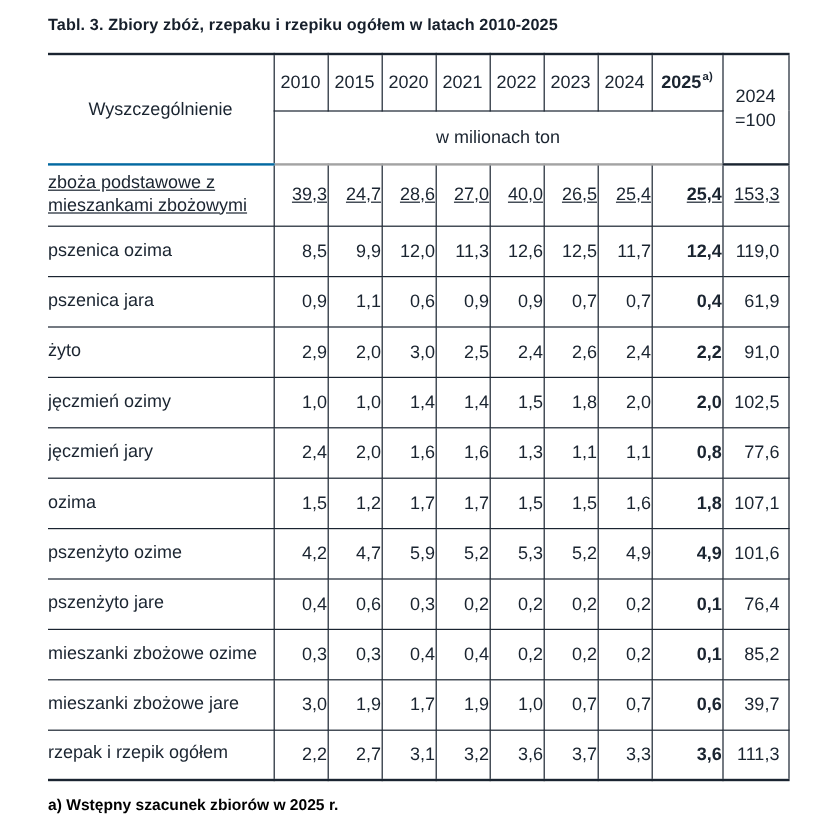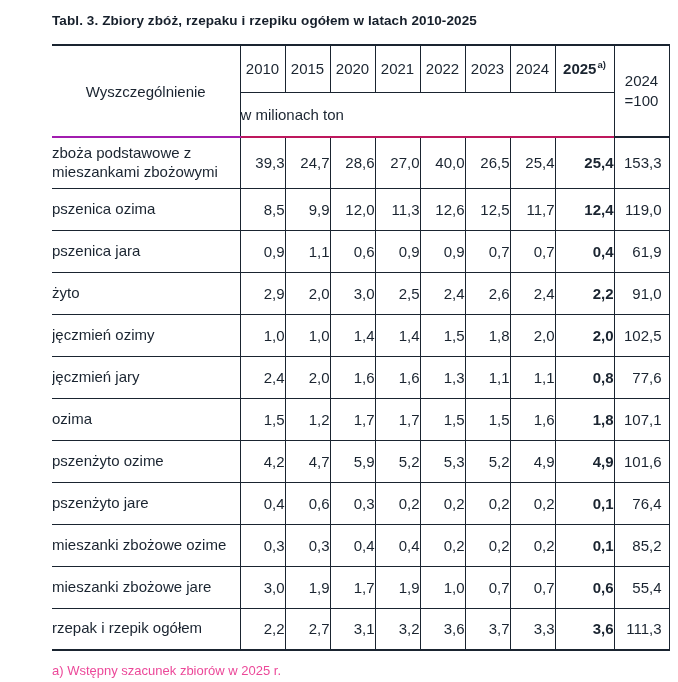--- a/index.html
+++ b/index.html
@@ -9,21 +9,21 @@
     width: 678px;
     height: 682px;
     font-family: "Liberation Sans", sans-serif;
     color: #1a2430;
     overflow: hidden;
   }
   .page {
     box-sizing: border-box;
     width: 678px;
     height: 682px;
-    padding: 13px 20px 0 52px;
+    padding: 13px 20px 0 40px;
   }
   .title {
     font-size: 13.5px;
     font-weight: bold;
     margin: 0;
     letter-spacing: 0.1px;
     color: #161f2b;
   }
   table.stat-table {
     border-collapse: collapse;
@@ -41,65 +41,66 @@
     padding: 0;
     vertical-align: middle;
     overflow: hidden;
     white-space: normal;
   }
   
   tr.years-row { height: 47px; }
   tr.unit-row  { height: 45px; }
   th.stub {
     text-align: center;
-    border-bottom: 2px solid #a21caf;
+    border-bottom: 2px solid #0369a1;
     font-size: 15px;
   }
   th.year-head { text-align: center; border-bottom: 1px solid #1a2430; margin-top: 16px; }
   th.year-head.bold { font-weight: bold; text-align: center; }
   th.year-head sup {
     font-size: 9.5px;
     font-weight: bold;
     vertical-align: super;
     line-height: 0;
     margin-left: 1px;
   }
   th.unit-cell {
-    text-align: left;
-    border-bottom: 2px solid #be185d;
+    text-align: center;
+    border-bottom: 2px solid #a3a3a3;
   }
   th.index-head {
     text-align: center;
     border-bottom: 2px solid #1a2430;
     border-right: 1px solid #1a2430;
     line-height: 1.35;
     font-size: 15px;
   }
   
   tbody tr { height: 42px; }
-  tbody tr.first-row { height: 51px; }
+  tbody tr.first-row { height: 51px; text-decoration: underline; }
   tbody th, tbody td { border-bottom: 1px solid #1a2430; }
   th.label-cell {
     text-align: left;
     padding-left: 9px;
     padding-right: 6px;
     line-height: 1.25;
     font-size: 15px;
   }
   td.num {
     text-align: right;
     padding-right: 9px;
     font-size: 15px;
   }
   td.num.bold-col { font-weight: bold; }
   td.num.index-cell { padding-right: 7px; }
   .footnote {
     margin: 12px 0 0 0;
     font-size: 13px;
-    color: #ec4899;
+    color: #000000;
+    font-weight: bold;
   }
 </style>
 </head>
 <body>
 
 <div class="page">
 
   <p class="title">Tabl. 3. Zbiory zbóż, rzepaku i rzepiku ogółem w latach 2010-2025</p>
 
   <table class="stat-table">
@@ -259,21 +260,21 @@
         <tr>
           <th class="label-cell">mieszanki zbożowe jare</th>
           <td class="num">3,0</td>
           <td class="num">1,9</td>
           <td class="num">1,7</td>
           <td class="num">1,9</td>
           <td class="num">1,0</td>
           <td class="num">0,7</td>
           <td class="num">0,7</td>
           <td class="num bold-col">0,6</td>
-          <td class="num index-cell">55,4</td>
+          <td class="num index-cell">39,7</td>
         </tr>
         <tr>
           <th class="label-cell">rzepak i rzepik ogółem</th>
           <td class="num">2,2</td>
           <td class="num">2,7</td>
           <td class="num">3,1</td>
           <td class="num">3,2</td>
           <td class="num">3,6</td>
           <td class="num">3,7</td>
           <td class="num">3,3</td>

